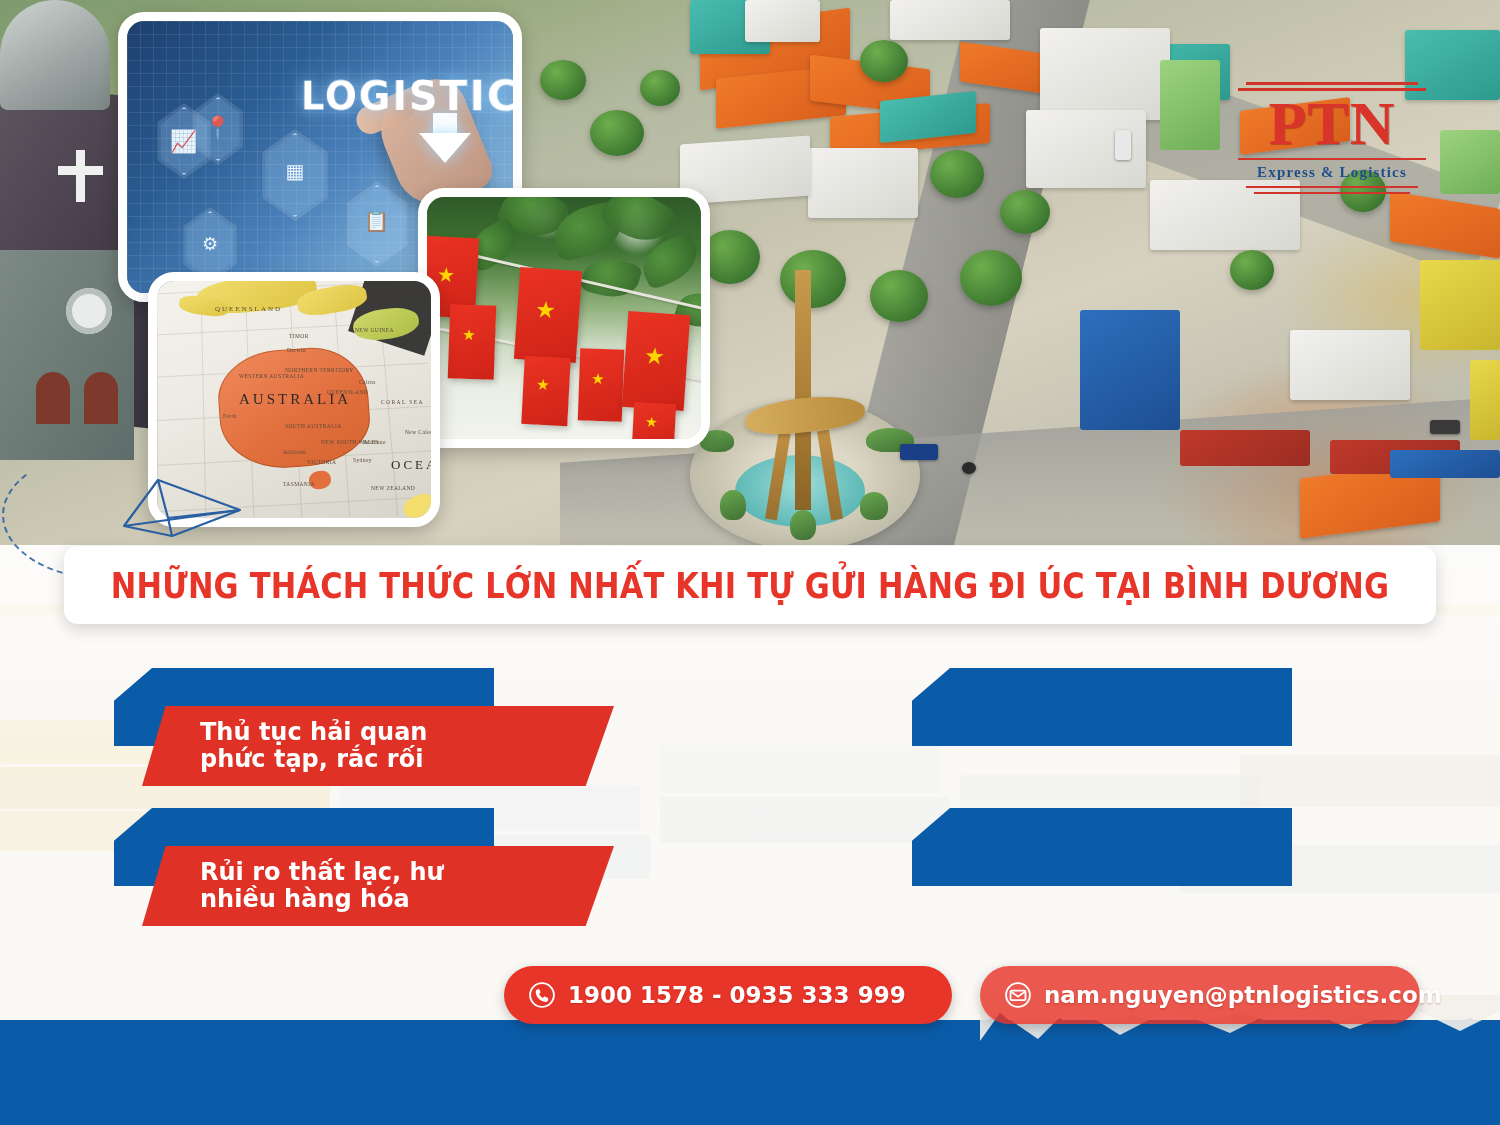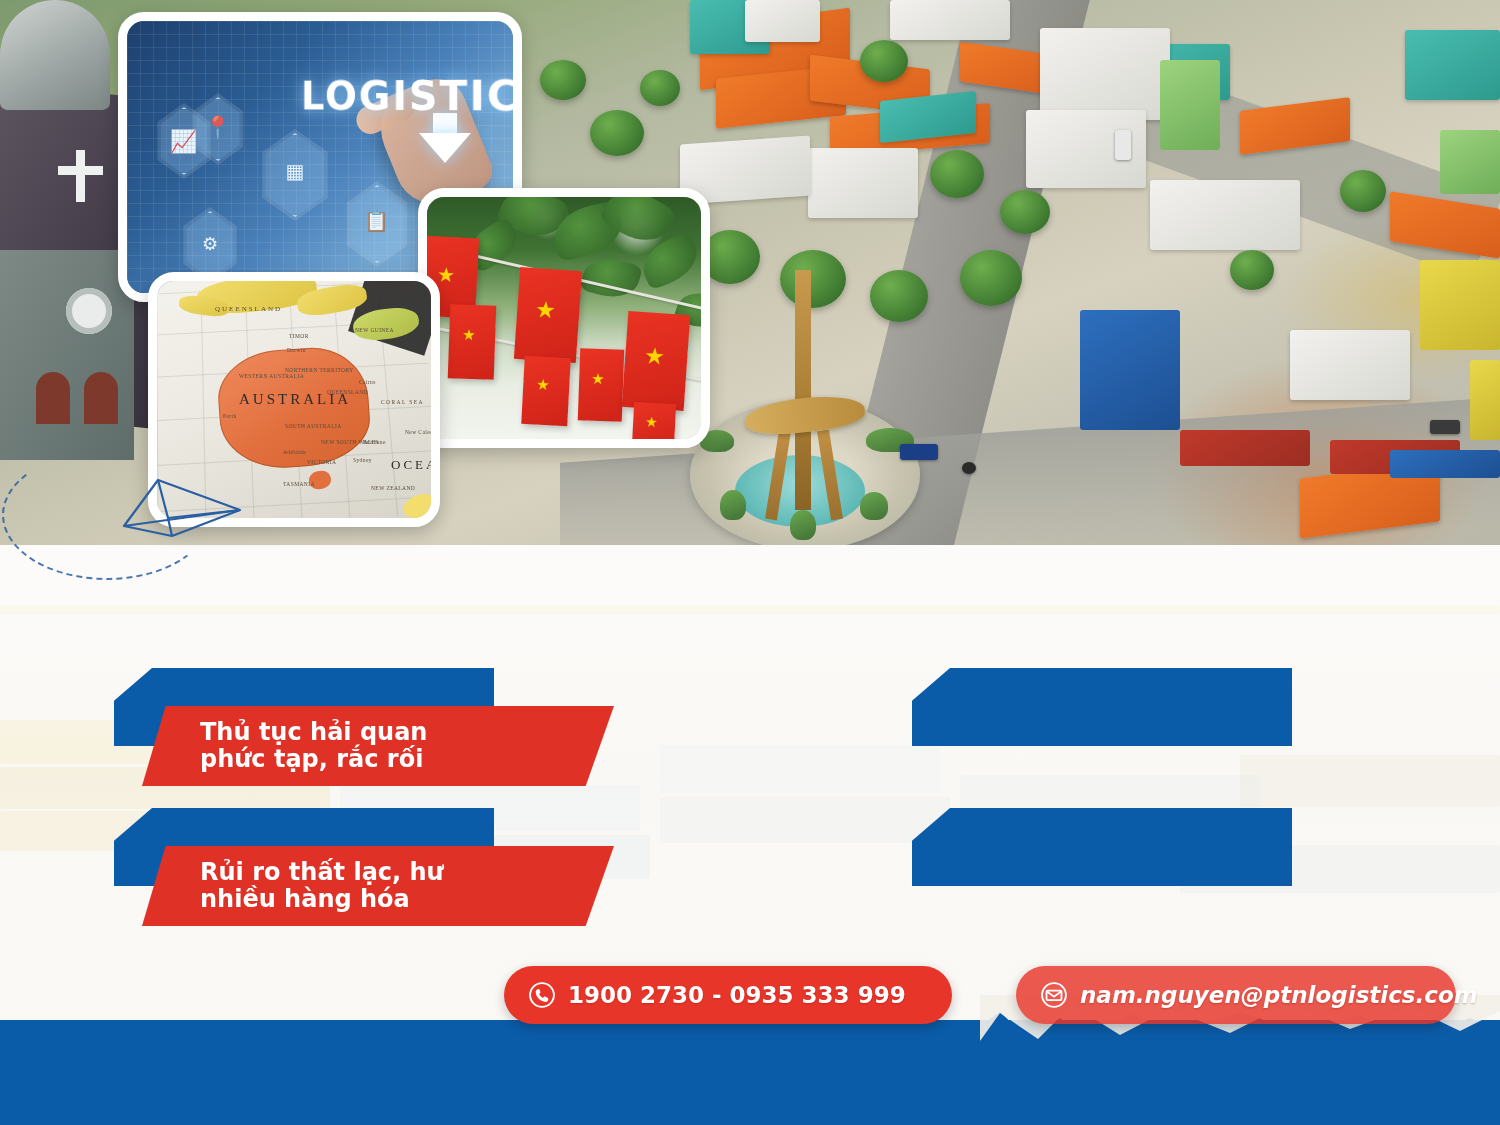--- a/index.html
+++ b/index.html
@@ -342,21 +342,21 @@
   }
   .pill.translucent { background: rgba(232,53,42,.82); }
   .pill-text {
     color: #ffffff; font-family: "DejaVu Sans", sans-serif;
     font-weight: 700; font-size: 23px; white-space: nowrap;
     text-shadow: 0 1px 2px rgba(120,20,10,.3);
   }
   .pill-icon { width: 28px; height: 28px; flex: 0 0 28px; }
   .p-web   { left: 78px;  top: 966px; width: 348px; }
   .p-phone { left: 504px; top: 966px; width: 448px; }
-  .p-mail  { left: 1016px; top: 966px; width: 440px; font-style: italic; }
+  .p-mail  { left: 980px; top: 966px; width: 440px; }
 </style>
 </head>
 <body>
 
 <div id="stage">
 
   <div class="bg-base"></div>
 
   <div class="bg-city">
     <div class="city-ground"></div>
@@ -558,21 +558,33 @@
     <svg width="170" height="80" viewBox="0 0 170 80">
       <g fill="none" stroke="#2a5fa3" stroke-width="2.2" stroke-linejoin="round">
         <path d="M12 56 L128 40 L46 10 Z"></path>
         <path d="M12 56 L60 66 L128 40"></path>
         <path d="M46 10 L56 48 L128 40"></path>
         <path d="M56 48 L60 66"></path>
       </g>
     </svg>
   </div>
 
-
+  <div class="logo">
+    <div class="logo-rule" style="left:14px; top:4px;  width:172px;"></div>
+    <div class="logo-rule" style="left:6px;  top:10px; width:188px;"></div>
+    <div class="logo-ptn">PTN</div>
+    <div class="logo-rule" style="left:6px;  top:80px; width:188px; height:2px;"></div>
+    <div class="logo-sub">Express &amp; Logistics</div>
+    <div class="logo-rule" style="left:14px; top:108px; width:172px; height:2px;"></div>
+    <div class="logo-rule" style="left:22px; top:114px; width:156px; height:2px;"></div>
+  </div>
+
+  <div class="title-bar">
+    <div class="title-text">NHỮNG THÁCH THỨC LỚN NHẤT KHI TỰ GỬI HÀNG ĐI ÚC TẠI BÌNH DƯƠNG</div>
+  </div>
 
   <div class="banner b1">
     <div class="blue-shape"></div>
     <div class="red-shape">
       <div class="banner-label">Thủ tục hải quan
 phức tạp, rắc rối</div>
     </div>
   </div>
 
   <div class="banner b2">
@@ -598,21 +610,21 @@
   <svg class="wave-white" viewBox="0 0 520 46" preserveAspectRatio="none">
     <path d="M0 46 L20 18 L58 44 L92 10 L140 40 L190 14 L250 38 L310 8 L370 34 L430 12 L480 36 L520 16 L520 0 L0 0 Z" fill="#f3f0e9" opacity="0.9"></path>
   </svg>
 
 
   <div class="pill p-phone">
     <svg class="pill-icon" viewBox="0 0 24 24">
       <circle cx="12" cy="12" r="10.2" fill="none" stroke="#fff" stroke-width="1.6"></circle>
       <path d="M8.4 6.6c.7 0 1.2.4 1.5 1l.7 1.6c.2.5.1 1-.3 1.3l-.8.6c.7 1.5 1.9 2.7 3.4 3.4l.6-.8c.3-.4.8-.5 1.3-.3l1.6.7c.6.3 1 .8 1 1.5 0 1.3-1.1 2.4-2.4 2.3-4.5-.3-8.1-3.9-8.4-8.4-.1-1.3 1-2.4 2.3-2.4z" fill="#fff"></path>
     </svg>
-    <span class="pill-text">1900 2730 - 0935 333 999</span>
+    <span class="pill-text">1900 1578 - 0935 333 999</span>
   </div>
 
   <div class="pill p-mail translucent">
     <svg class="pill-icon" viewBox="0 0 24 24">
       <circle cx="12" cy="12" r="10.2" fill="none" stroke="#fff" stroke-width="1.6"></circle>
       <rect x="5.6" y="8.2" width="12.8" height="8.2" rx="1" fill="none" stroke="#fff" stroke-width="1.6"></rect>
       <path d="M5.6 8.8 L12 13.4 L18.4 8.8" fill="none" stroke="#fff" stroke-width="1.6"></path>
     </svg>
     <span class="pill-text">nam.nguyen@ptnlogistics.com</span>
   </div>

